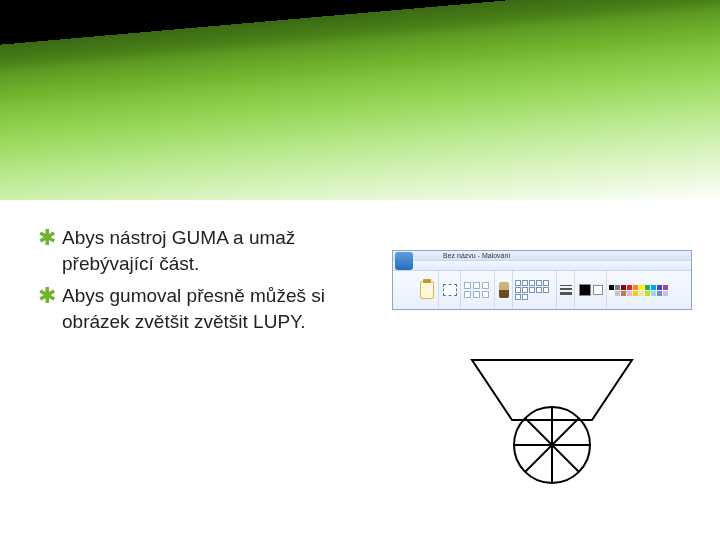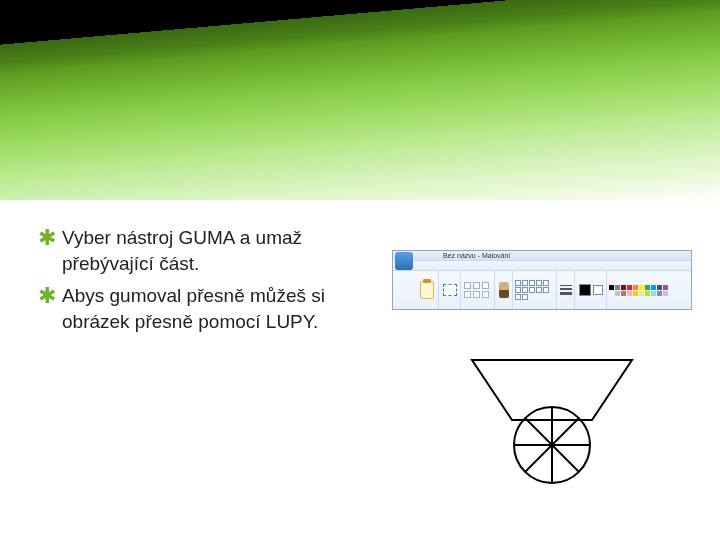--- a/index.html
+++ b/index.html
@@ -96,25 +96,25 @@
 </style>
 </head>
 <body>
 
 <div class="slide">
   <div class="banner"></div>
 
   <div class="content">
     <div class="item">
       <div class="bullet">✱</div>
-      <div class="text">Vyber nástroj GUMA a umaž přebývající část.</div>
+      <div class="text">Abys nástroj GUMA a umaž přebývající část.</div>
     </div>
     <div class="item">
       <div class="bullet">✱</div>
-      <div class="text">Abys gumoval přesně můžeš si obrázek přesně pomocí LUPY.</div>
+      <div class="text">Abys gumoval přesně můžeš si obrázek zvětšit zvětšit LUPY.</div>
     </div>
   </div>
 
   <div class="figure">
 
     <div class="paint-window">
       <div class="paint-titlebar">
         <div class="paint-orb"></div>
         <div class="paint-title">Bez názvu - Malování</div>
       </div>

